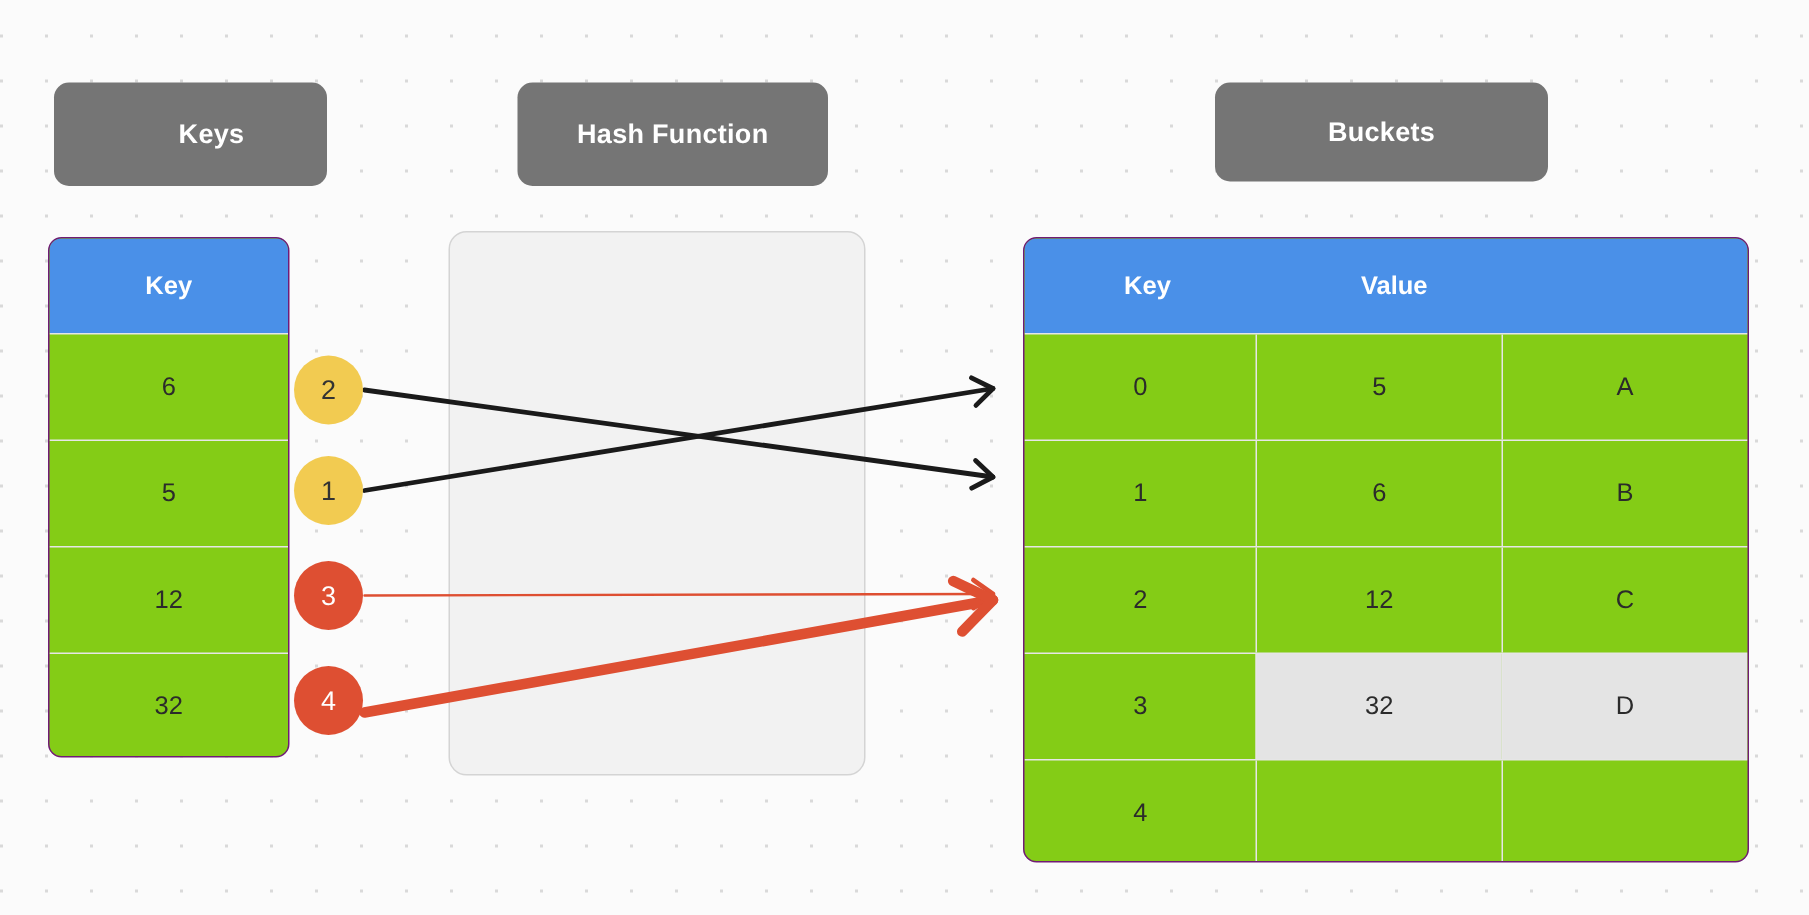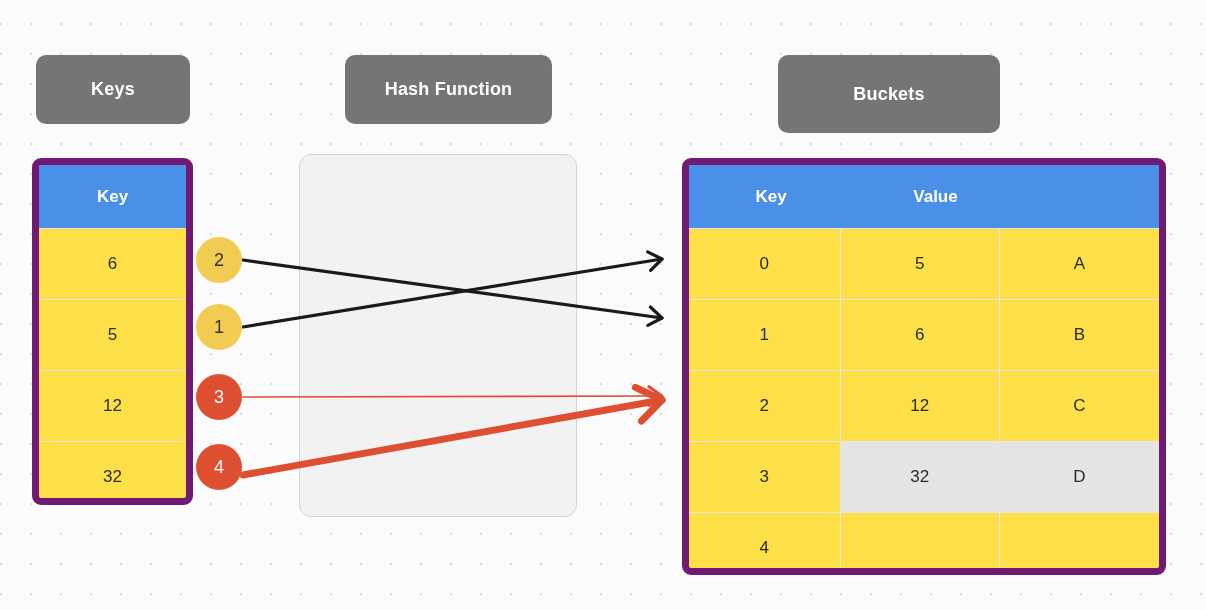--- a/index.html
+++ b/index.html
@@ -28,29 +28,29 @@
     background: #757575;
     border-radius: 10px;
     color: #ffffff;
     font-size: 18px;
     font-weight: bold;
     display: flex;
     align-items: center;
     justify-content: center;
     letter-spacing: 0.2px;
   }
-  #pill-keys    { left: 36px;  top: 55px; width: 154px; height: 69px; }
+  #pill-keys    { left: 36px;  top: 55px; width: 154px; height: 69px; padding-left: 28px; }
   #pill-hash    { left: 325px; top: 55px; width: 207px; height: 69px; margin-left: 20px; }
-  #pill-buckets { left: 778px; top: 55px; width: 222px; height: 78px; }
+  #pill-buckets { left: 810px; top: 55px; width: 222px; height: 66px; }
 
   
   .table-card {
     position: absolute;
-    background: #fde047;
-    border: 7px solid #701a75;
+    background: #84cc16;
+    border: 1px solid #701a75;
     border-radius: 9px;
     overflow: hidden;
     box-sizing: border-box;
   }
   .thead {
     display: flex;
     background: #4A90E8;
   }
   .thead .th {
     color: #ffffff;

